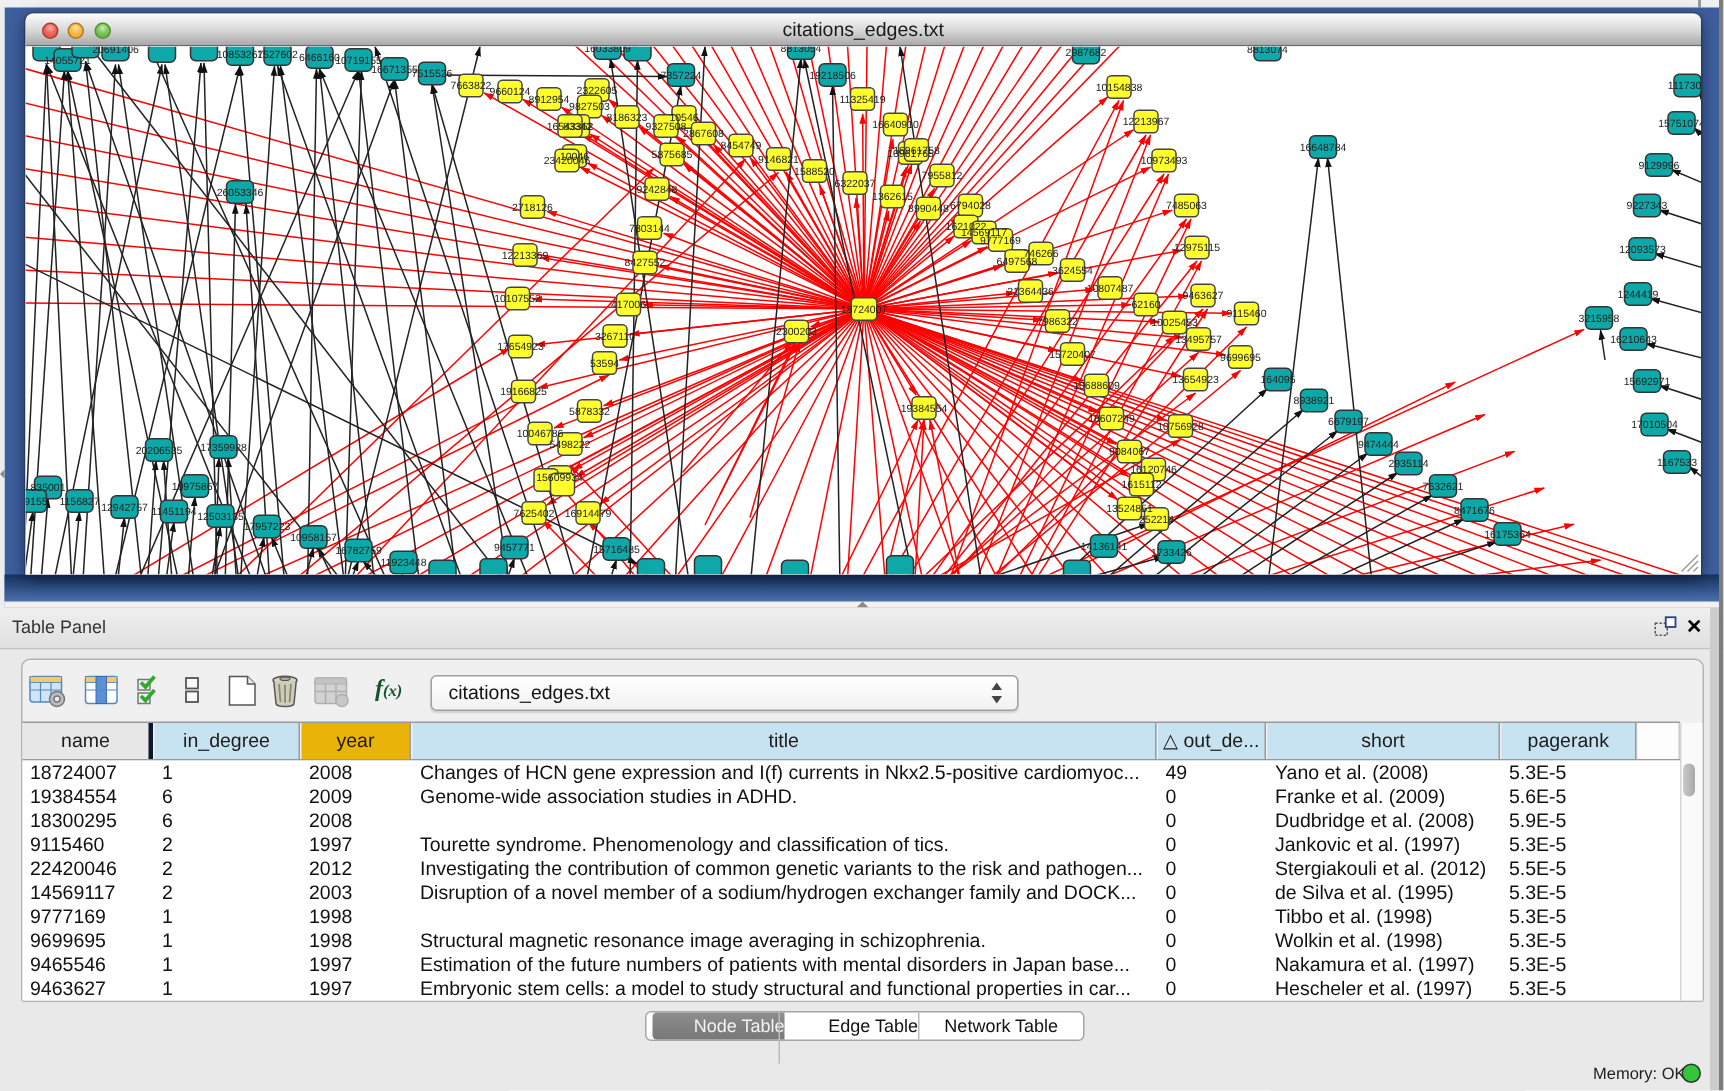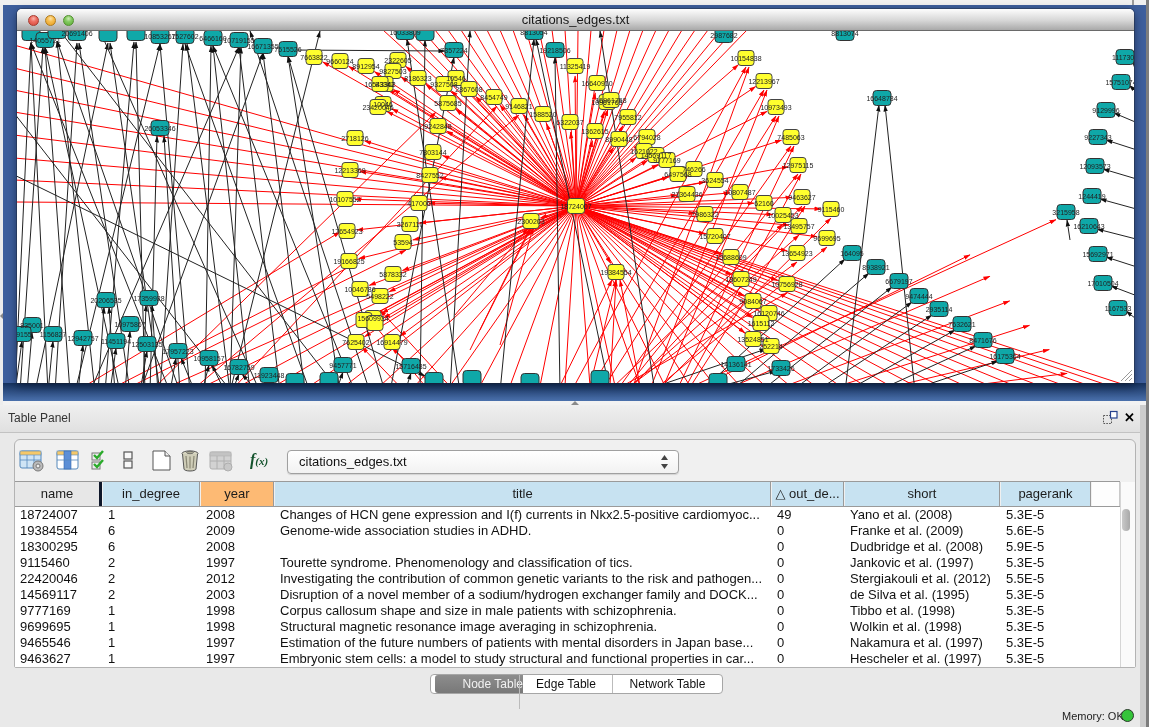--- a/index.html
+++ b/index.html
@@ -673,21 +673,21 @@
   <div style="position:absolute;left:11px;top:0;line-height:22px;font-size:13px;color:#111">citations_edges.txt</div>
   <svg width="9" height="14" style="position:absolute;right:9px;top:4px">
     <path d="M4.5,0 L8,5 L1,5 z" fill="#444"></path>
     <path d="M4.5,14 L8,9 L1,9 z" fill="#444"></path>
   </svg>
 </div>
 
 <div class="abs" style="left:15px;top:481px;width:1105px;height:1px;background:#9a9a9a"></div>
 <div style="position:absolute;left:15px;top:482px;width:87px;height:24px;background:#e7e7e7;border-right:3px solid #0f172a;line-height:24px;text-align:center;font-size:13px;color:#1c1c1c">name</div>
 <div style="position:absolute;left:103px;top:482px;width:97px;height:24px;background:#c7e2f1;border-right:1px solid #9a9a9a;line-height:24px;text-align:center;font-size:13px;color:#1c1c1c">in_degree</div>
-<div style="position:absolute;left:201px;top:482px;width:73px;height:24px;background:#fdba74;border-right:1px solid #9a9a9a;line-height:24px;text-align:center;font-size:13px;color:#1c1c1c">year</div>
+<div style="position:absolute;left:201px;top:482px;width:73px;height:24px;background:#eab308;border-right:1px solid #9a9a9a;line-height:24px;text-align:center;font-size:13px;color:#1c1c1c">year</div>
 <div style="position:absolute;left:275px;top:482px;width:496px;height:24px;background:#c7e2f1;border-right:1px solid #9a9a9a;line-height:24px;text-align:center;font-size:13px;color:#1c1c1c">title</div>
 <div style="position:absolute;left:772px;top:482px;width:72px;height:24px;background:#c7e2f1;border-right:1px solid #9a9a9a;line-height:24px;text-align:center;font-size:13px;color:#1c1c1c">△ out_de...</div>
 <div style="position:absolute;left:845px;top:482px;width:155px;height:24px;background:#c7e2f1;border-right:1px solid #9a9a9a;line-height:24px;text-align:center;font-size:13px;color:#1c1c1c">short</div>
 <div style="position:absolute;left:1001px;top:482px;width:90px;height:24px;background:#c7e2f1;border-right:1px solid #9a9a9a;line-height:24px;text-align:center;font-size:13px;color:#1c1c1c">pagerank</div>
 <div class="abs" style="left:1092px;top:482px;width:28px;height:24px;background:#fdfdfd;border-right:1px solid #c9c9c9"></div>
 <div class="abs" style="left:15px;top:506px;width:1105px;height:1px;background:#9a9a9a"></div>
 
 <div class="abs" style="left:15px;top:507px;width:1105px;height:160px;background:#fff;overflow:hidden;font-size:13px;color:#111">
 <div style="position:absolute;left:0;top:0px;width:1104px;height:16px;line-height:16px">
       <div style="position:absolute;left:5px;width:80px;top:0;white-space:nowrap;overflow:hidden">18724007</div>
@@ -739,21 +739,20 @@
       <div style="position:absolute;left:191px;width:66px;top:0;white-space:nowrap;overflow:hidden">2003</div>
       <div style="position:absolute;left:265px;width:489px;top:0;white-space:nowrap;overflow:hidden">Disruption of a novel member of a sodium/hydrogen exchanger family and DOCK...</div>
       <div style="position:absolute;left:762px;width:65px;top:0;white-space:nowrap;overflow:hidden">0</div>
       <div style="position:absolute;left:835px;width:148px;top:0;white-space:nowrap;overflow:hidden">de Silva et al. (1995)</div>
       <div style="position:absolute;left:991px;width:83px;top:0;white-space:nowrap;overflow:hidden">5.3E-5</div>
     </div>
 <div style="position:absolute;left:0;top:96px;width:1104px;height:16px;line-height:16px">
       <div style="position:absolute;left:5px;width:80px;top:0;white-space:nowrap;overflow:hidden">9777169</div>
       <div style="position:absolute;left:93px;width:90px;top:0;white-space:nowrap;overflow:hidden">1</div>
       <div style="position:absolute;left:191px;width:66px;top:0;white-space:nowrap;overflow:hidden">1998</div>
-      <div style="position:absolute;left:265px;width:489px;top:0;white-space:nowrap;overflow:hidden">Corpus callosum shape and size in male patients with schizophrenia.</div>
       <div style="position:absolute;left:762px;width:65px;top:0;white-space:nowrap;overflow:hidden">0</div>
       <div style="position:absolute;left:835px;width:148px;top:0;white-space:nowrap;overflow:hidden">Tibbo et al. (1998)</div>
       <div style="position:absolute;left:991px;width:83px;top:0;white-space:nowrap;overflow:hidden">5.3E-5</div>
     </div>
 <div style="position:absolute;left:0;top:112px;width:1104px;height:16px;line-height:16px">
       <div style="position:absolute;left:5px;width:80px;top:0;white-space:nowrap;overflow:hidden">9699695</div>
       <div style="position:absolute;left:93px;width:90px;top:0;white-space:nowrap;overflow:hidden">1</div>
       <div style="position:absolute;left:191px;width:66px;top:0;white-space:nowrap;overflow:hidden">1998</div>
       <div style="position:absolute;left:265px;width:489px;top:0;white-space:nowrap;overflow:hidden">Structural magnetic resonance image averaging in schizophrenia.</div>
       <div style="position:absolute;left:762px;width:65px;top:0;white-space:nowrap;overflow:hidden">0</div>
@@ -778,21 +777,21 @@
       <div style="position:absolute;left:835px;width:148px;top:0;white-space:nowrap;overflow:hidden">Hescheler et al. (1997)</div>
       <div style="position:absolute;left:991px;width:83px;top:0;white-space:nowrap;overflow:hidden">5.3E-5</div>
     </div>
 </div>
 
 <div class="abs" style="left:1120px;top:482px;width:15px;height:185px;background:#fafafa;border-left:1px solid #d5d5d5"></div>
 <div class="abs" style="left:1122px;top:509px;width:8px;height:22px;background:linear-gradient(90deg,#c9c9c9,#a8a8a8);border-radius:4px"></div>
 
 <div class="abs" style="left:430px;top:674px;width:293px;height:20px;border:1px solid #a6a6a6;border-radius:4px;background:#fff;font-size:12px">
   <div style="position:absolute;left:4px;top:0;width:88px;height:18px;background:linear-gradient(#8d8d8d,#787878);border-radius:3px 0 0 3px;color:#f2f2f2;text-align:right;line-height:18px">Node Table</div>
-  <div style="position:absolute;left:88px;top:0;width:93px;height:34px;border-left:1px solid #bbb;color:#111;text-align:center;line-height:18px">Edge Table</div>
+  <div style="position:absolute;left:88px;top:0;width:93px;height:34px;border-left:1px solid #bbb;color:#111;text-align:right;line-height:18px">Edge Table</div>
   <div style="position:absolute;left:181px;top:0;width:110px;height:18px;border-left:1px solid #bbb;color:#111;text-align:center;line-height:18px">Network Table</div>
 </div>
 
 <div class="abs" style="left:1062px;top:709px;font-size:11px;color:#222;line-height:14px">Memory: OK</div>
 <div class="abs" style="left:1121px;top:709px;width:13px;height:13px;border-radius:50%;background:#35c43a;border:1.5px solid #2b3b2b"></div>
 
 <div class="abs" style="left:1140px;top:405px;width:6px;height:322px;background:#cccccc"></div>
 <div class="abs" style="left:1146px;top:0;width:3px;height:727px;background:#7d7d7d"></div>
 
 </body></html>

